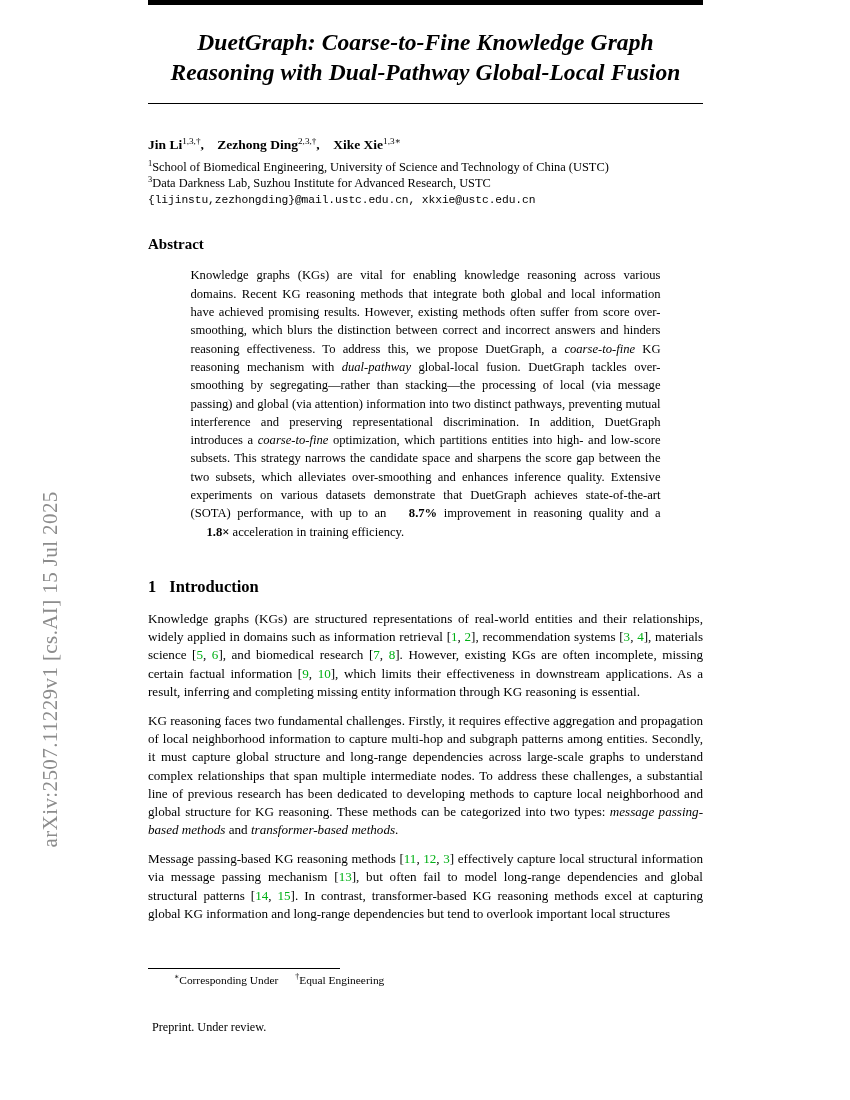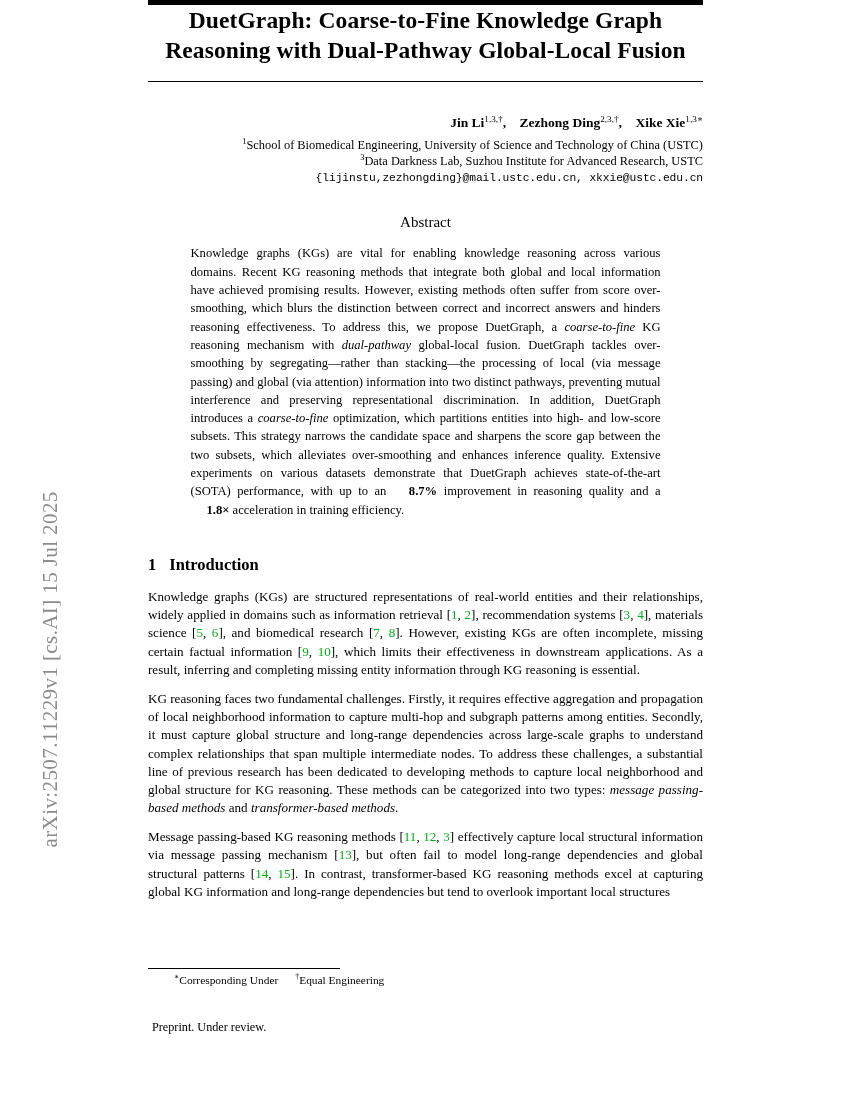--- a/index.html
+++ b/index.html
@@ -53,35 +53,37 @@
     background: #000;
     margin: 0;
   }
   .rule-thin {
     height: 1.2px;
     background: #000;
     margin: 0;
   }
 
   #title-block {
+    padding-top: 22px;
     padding-bottom: 16px;
+    font-style: italic;
   }
   .paper-title {
     font-size: 23.5px;
     font-weight: bold;
     text-align: center;
     line-height: 1.28;
     letter-spacing: 0.1px;
     margin: 0;
   }
 
   
   #authors-block {
     margin-top: 31px;
-    text-align: right;
+    text-align: left;
   }
   .author-line {
     font-size: 13.5px;
     font-weight: bold;
     line-height: 1.5;
     margin: 0 0 3px 0;
   }
   .author-sep { font-weight: bold; }
   sup, .sup {
     font-size: 0.68em;
@@ -99,23 +101,22 @@
     font-size: 11.3px;
     margin: 3px 0 0 0;
     letter-spacing: -0.1px;
   }
 
   
   #abstract-block {
     margin-top: 30px;
   }
   .abstract-heading {
-    text-align: center;
     font-size: 15px;
-    font-weight: normal;
+    font-weight: bold;
     margin: 0 0 13px 0;
   }
   .abstract-body {
     width: 470px;
     margin: 0 auto;
     font-size: 12.6px;
     line-height: 1.455;
     text-align: justify;
     text-justify: inter-word;
   }

